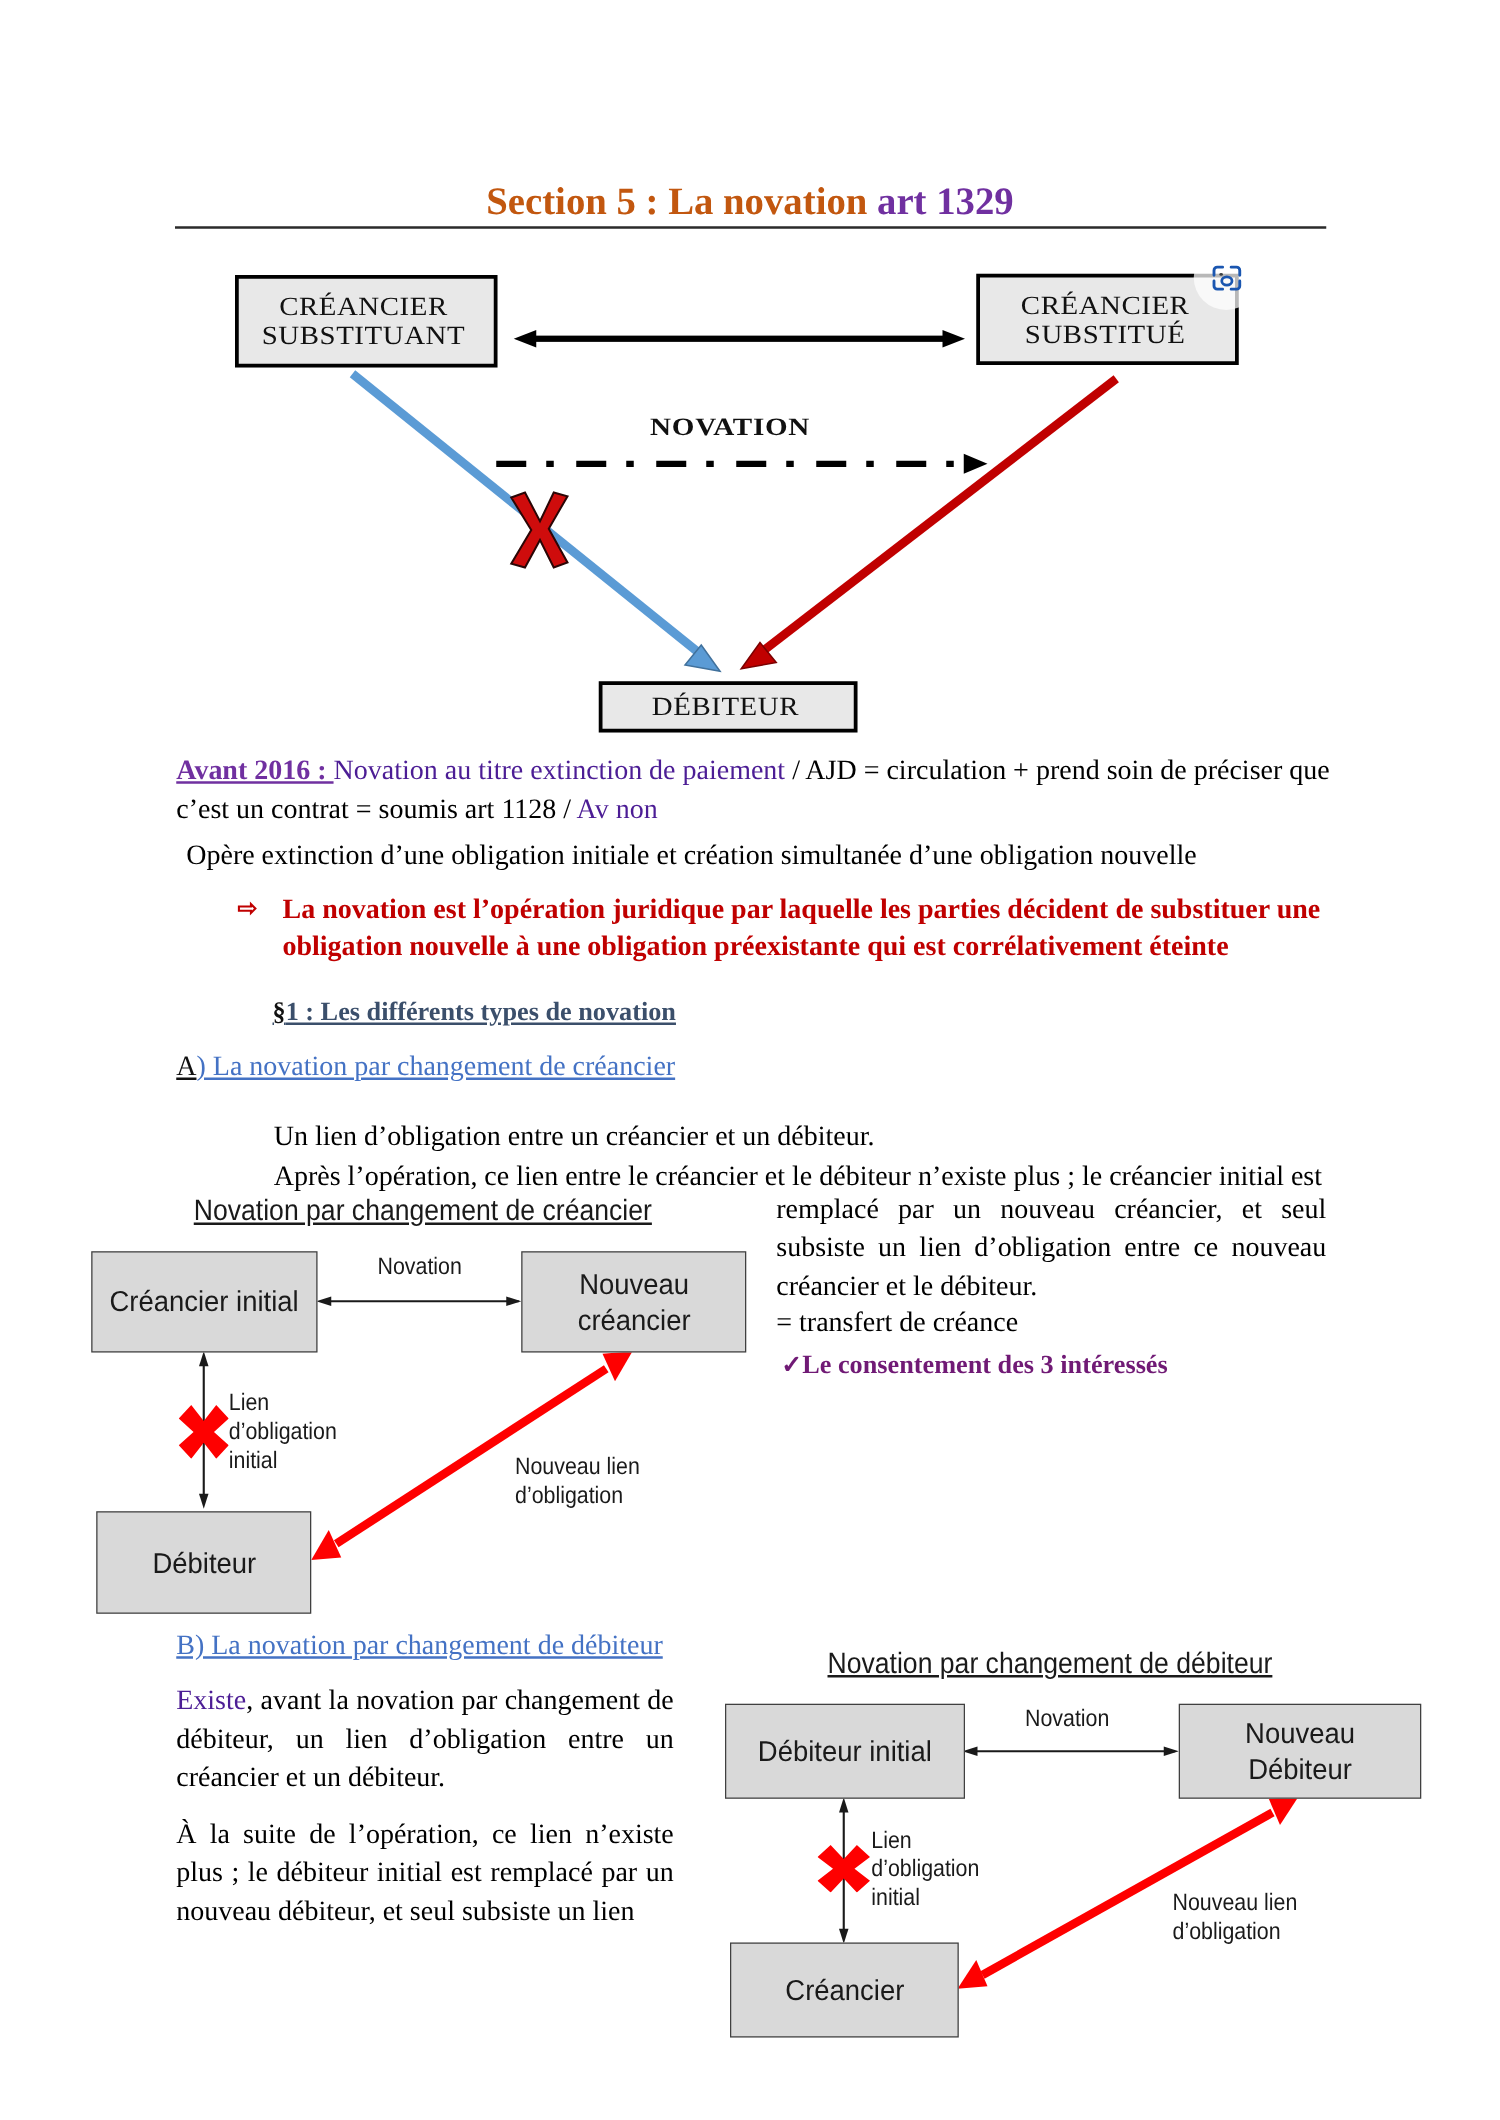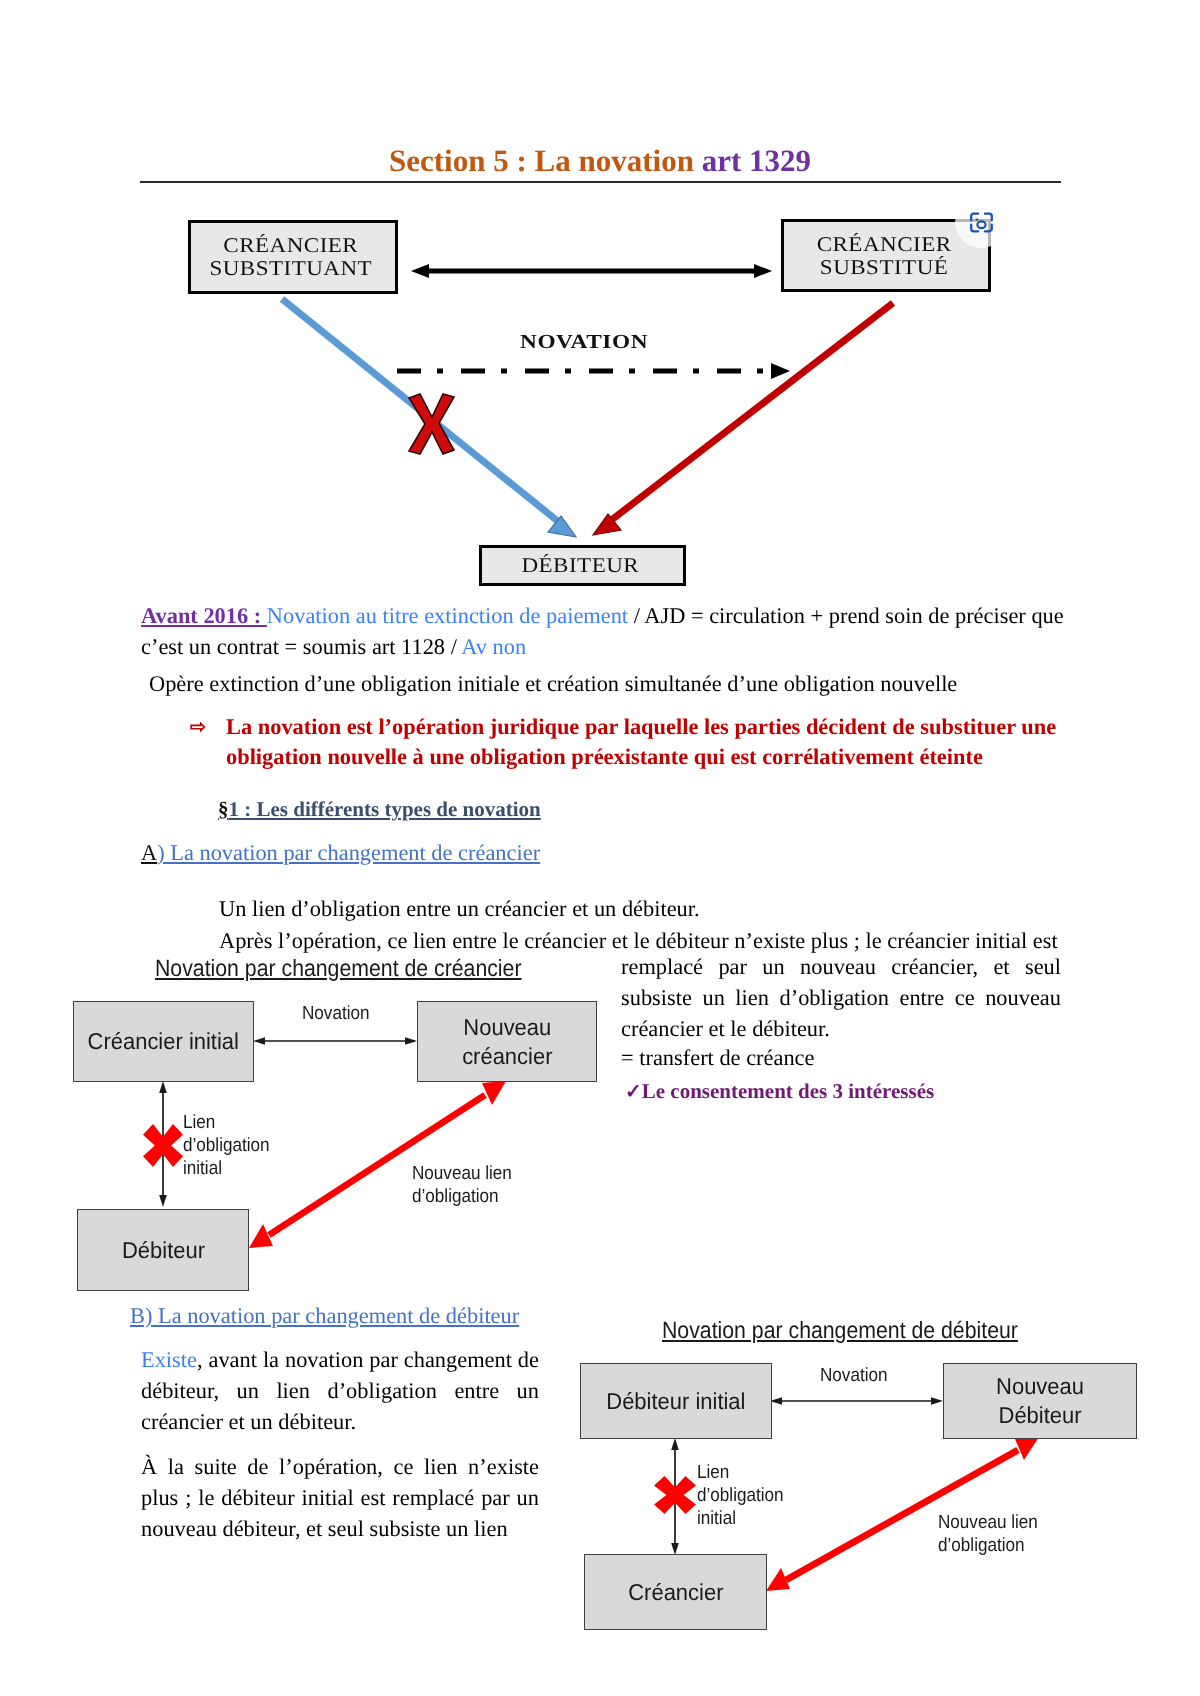--- a/index.html
+++ b/index.html
@@ -11,21 +11,21 @@
 
   
   #doc-title{left:0;top:143px;width:1200px;text-align:center;
       font-size:31px;font-weight:bold;letter-spacing:0px;}
   #doc-title .orange{color:#c2570f;}
   #doc-title .purple{color:#7030a0;}
   #title-rule{left:140px;top:181px;width:921px;height:2px;background:#2b2b2b;}
 
   
   .body-txt{font-size:22.4px;line-height:31px;color:#000;}
-  .bluegray{color:#3b82f6;}
+  .bluegray{color:#4c1d95;}
 
   
   .d1box{background:#e8e8e8;border:3px solid #000;box-sizing:border-box;
       display:flex;align-items:center;justify-content:center;text-align:center;
       font-family:"Liberation Serif",serif;color:#111;line-height:1.08;}
   .d1box > div{transform:scaleX(1.10) translateX(-2px);}
   #d1-box-left{left:188px;top:220px;width:210px;height:74px;font-size:21px;letter-spacing:0.4px;}
   #d1-box-right{left:781px;top:219px;width:210px;height:73px;font-size:21px;letter-spacing:0.4px;}
   #d1-box-bottom{left:479px;top:545px;width:207px;height:41px;font-size:21px;letter-spacing:0.4px;}
   #d1-novation-label{left:520px;top:331px;font-size:20px;font-weight:bold;letter-spacing:0.5px;color:#111;
@@ -48,21 +48,21 @@
   #h-section .sec-sym{color:#111;}
   #h-a{left:141px;top:840px;font-size:22.4px;}
   #h-a .h-a-letter{color:#111;text-decoration:underline;}
   #h-a .h-a-rest{color:#4472c4;text-decoration:underline;}
   #p-a1{left:219px;top:893px;}
   #p-a2{left:219px;top:925px;width:852px;}
   #p-a3{left:621px;top:951px;width:440px;text-align:justify;}
   #p-a4{left:621px;top:1042px;}
   #p-check{left:625px;top:1079px;font-size:21px;font-weight:bold;color:#701a75;}
   #p-check-mark{font-size:20px;}
-  #h-b{left:130px;top:1303px;font-size:22.4px;color:#4472c4;text-decoration:underline;}
+  #h-b{left:141px;top:1303px;font-size:22.4px;color:#4472c4;text-decoration:underline;}
   #p-b1{left:141px;top:1344px;width:398px;text-align:justify;}
   #p-b2{left:141px;top:1451px;width:398px;text-align:justify;}
 
   
   .dgrp{font-family:"Liberation Sans",sans-serif;}
   .dgrp .dg-svg{position:absolute;left:0;top:0;}
   .dg-title{position:absolute;left:82px;top:0px;font-size:23.5px;color:#1a1a1a;
       text-decoration:underline;white-space:nowrap;transform:scaleX(.905);transform-origin:0 0;}
   .dgbox{position:absolute;background:#d9d9d9;border:1.6px solid #404040;box-sizing:border-box;
       display:flex;align-items:center;justify-content:center;text-align:center;

